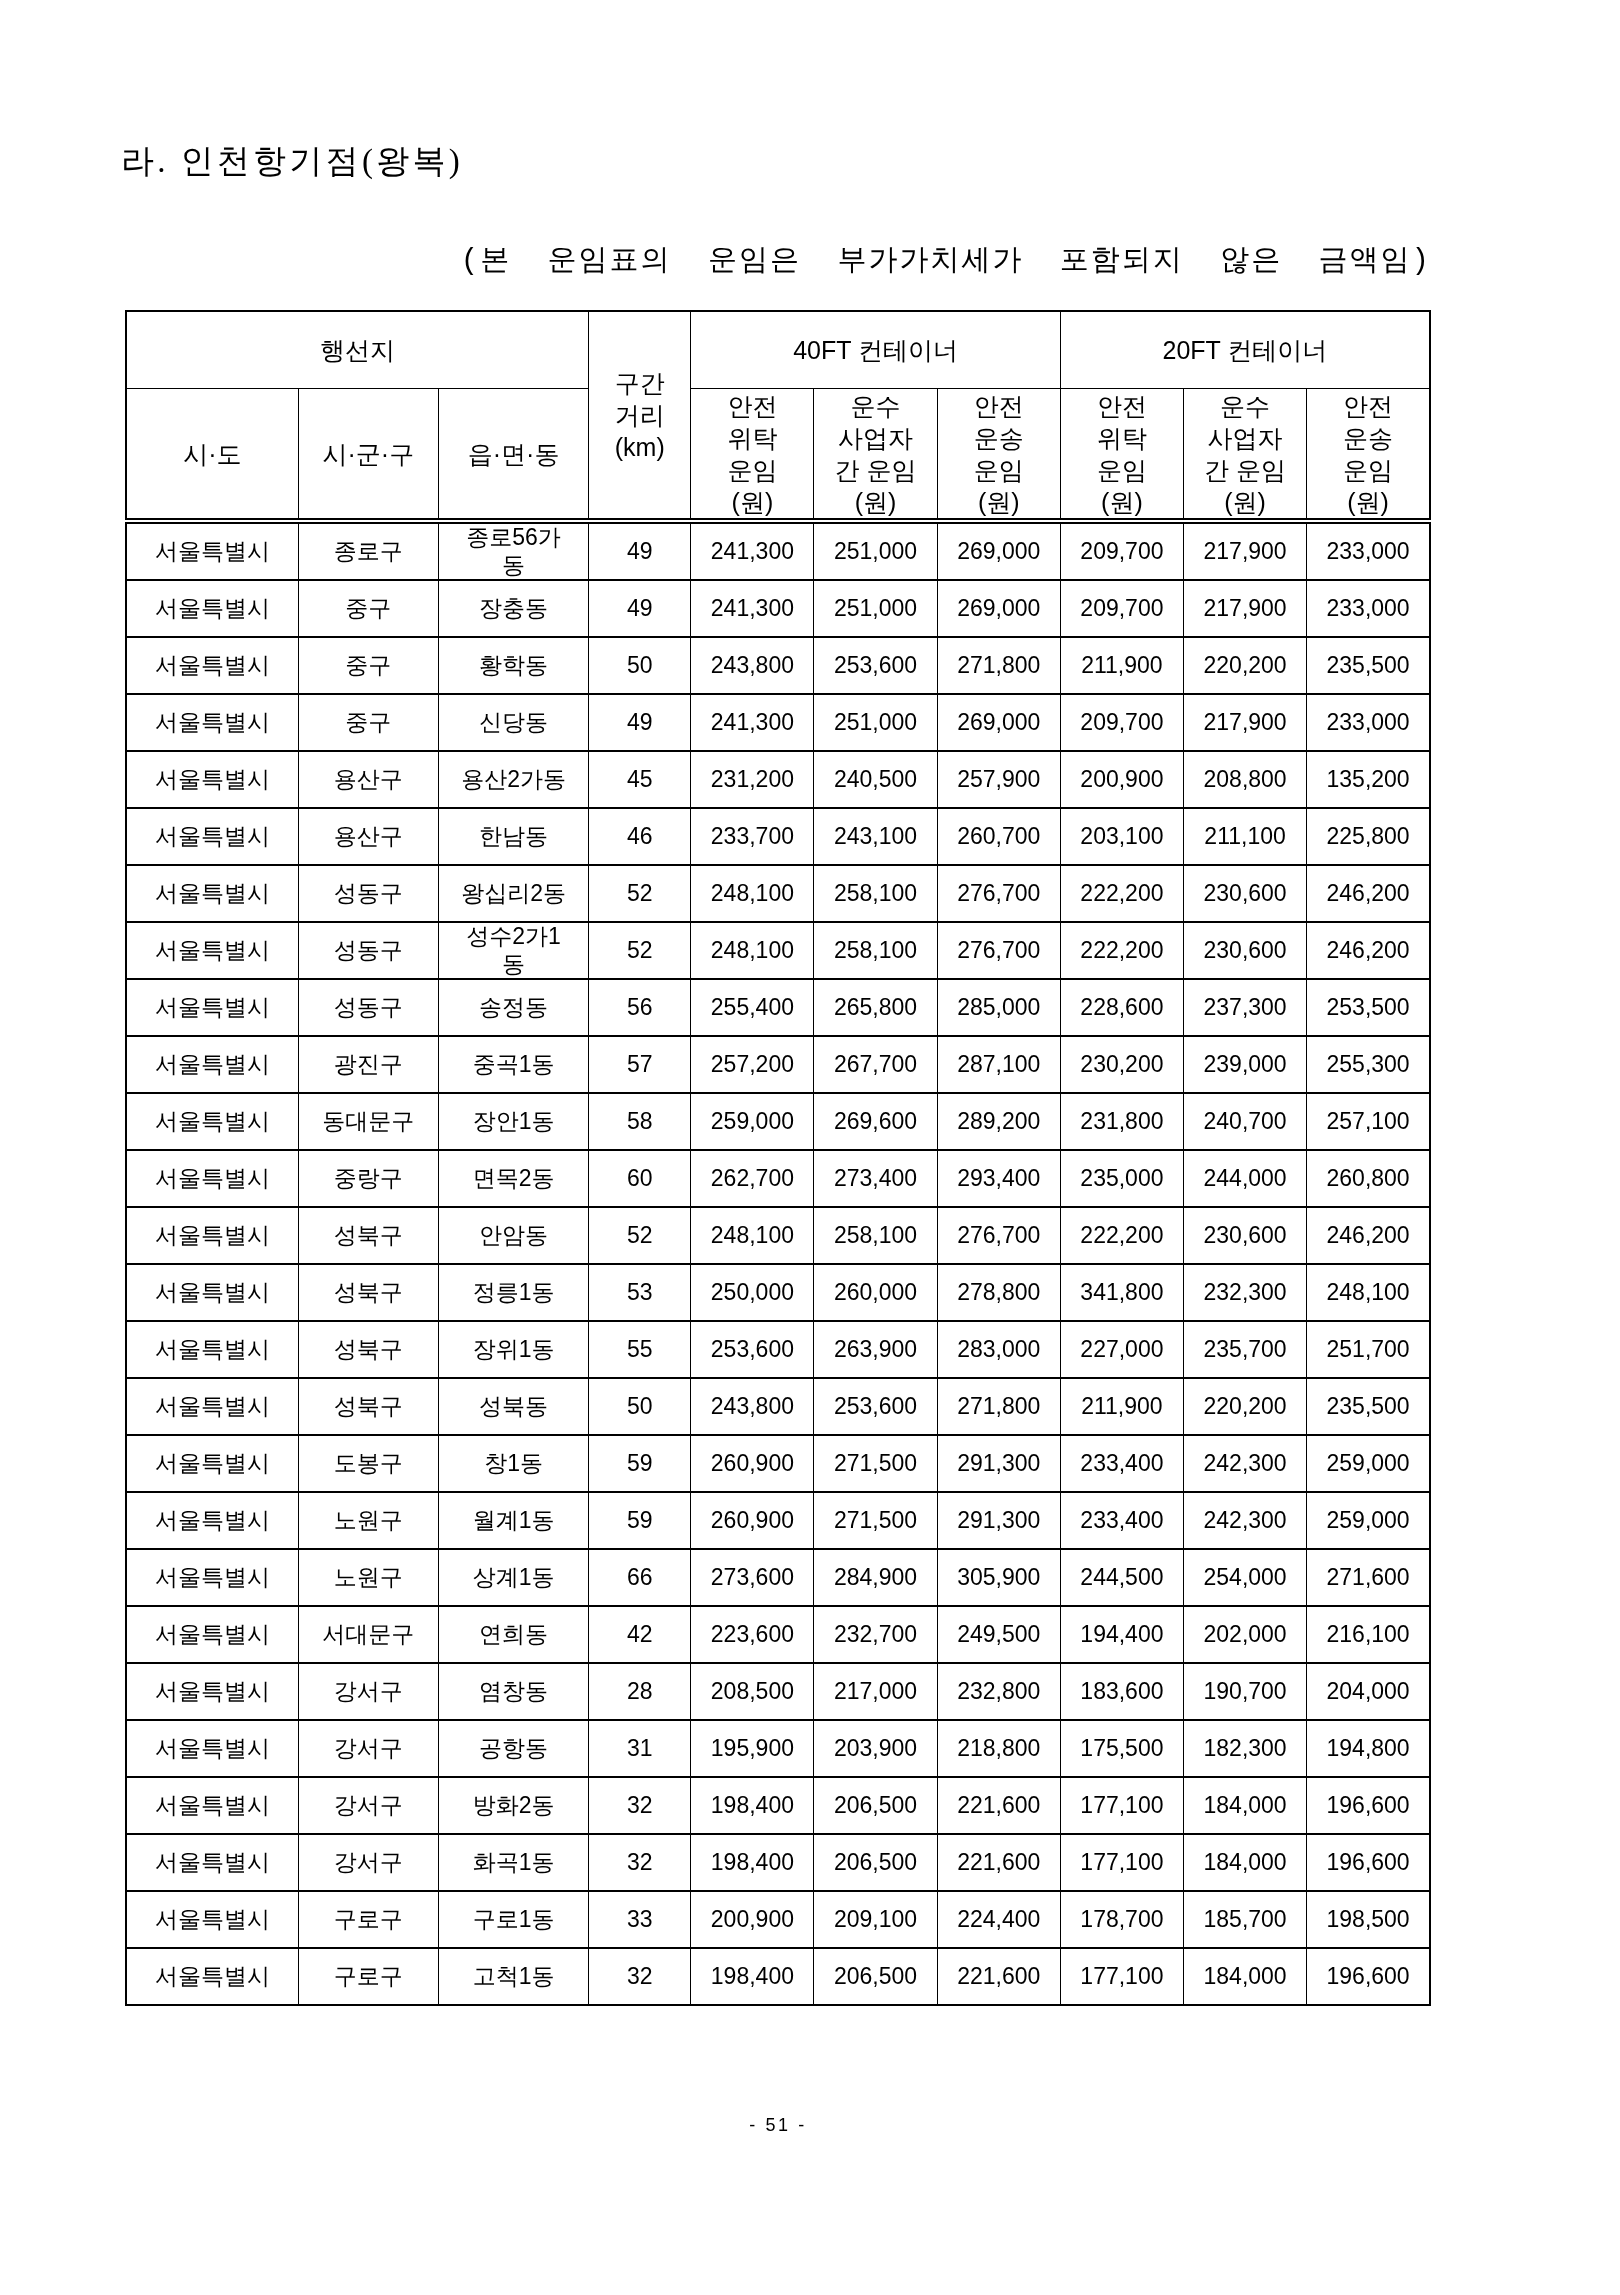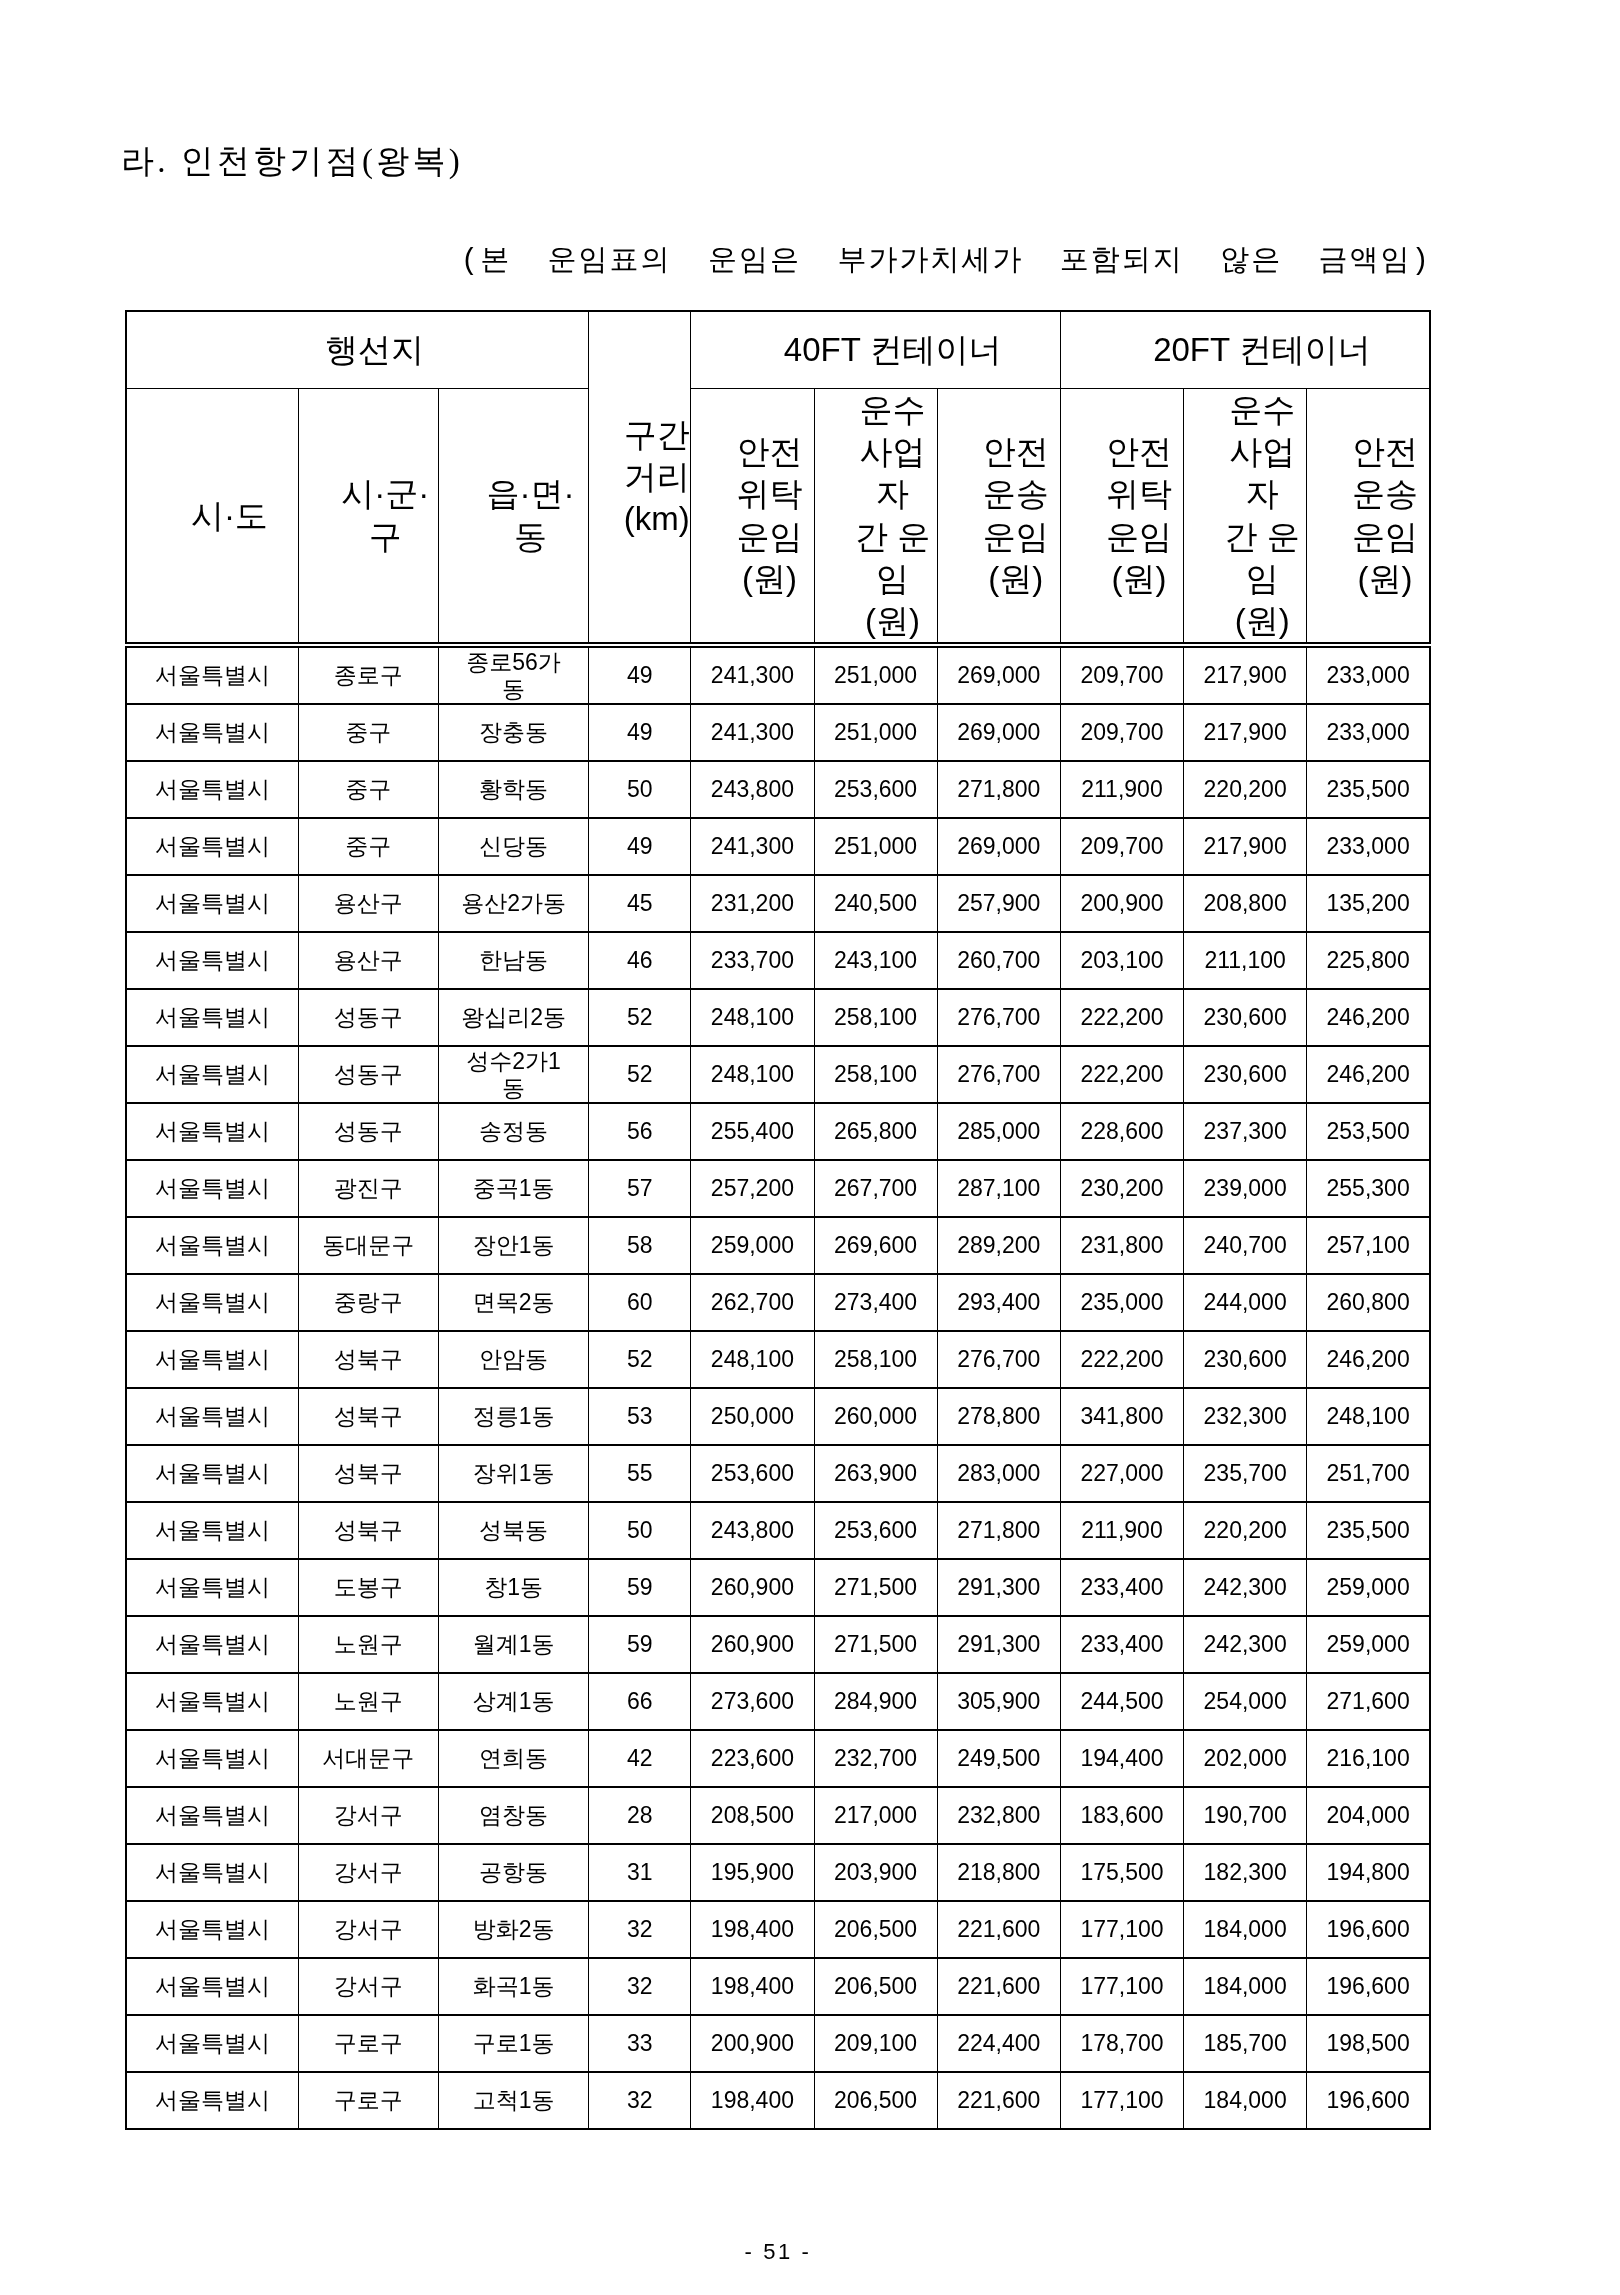--- a/index.html
+++ b/index.html
@@ -24,30 +24,30 @@
   table.fare {
     border-collapse:collapse; table-layout:fixed;
     width:1306px; margin:30px 0 0 125px;
     border:2.6px solid #000;
   }
   th, td {
     border:1.3px solid #000;
     text-align:center; vertical-align:middle;
     white-space:pre-line; padding:0; font-weight:400;
   }
-  thead th { font-size:33px; line-height:1.28;padding-left:34px; }
+  thead th { font-size:25px; line-height:1.28; }
   tr.h1 th { height:76px; }
   tr.h2 th { height:129px; border-bottom:6.6px double #000; }
   th.km    { border-bottom:6.6px double #000; }
   tbody td {
     font-size:23px; height:55px; line-height:1.18;
     border-top-width:2px; border-bottom-width:2px;
   }
   .footer {
-    font-size:22px; letter-spacing:2.6px;
+    font-size:18px; letter-spacing:2.6px;
     width:1306px; margin:109px 0 0 125px;
     text-align:center;
   }
 </style>
 </head>
 <body>
 
 <main>
 
   <h1 class="title">라. 인천항기점(왕복)</h1>

